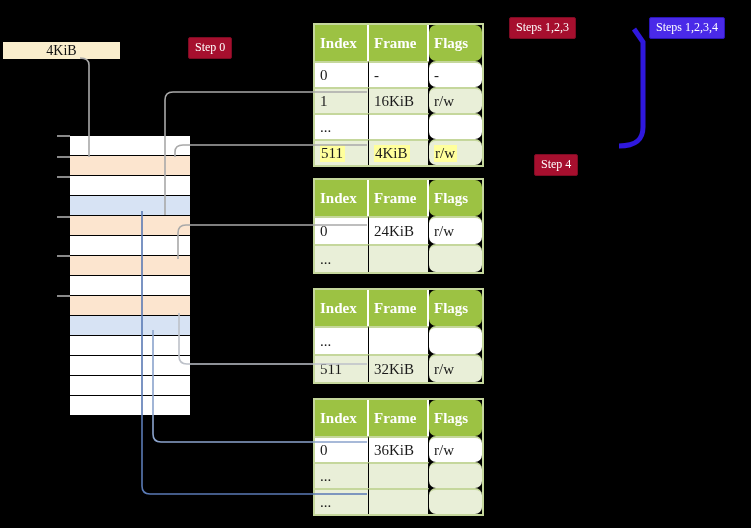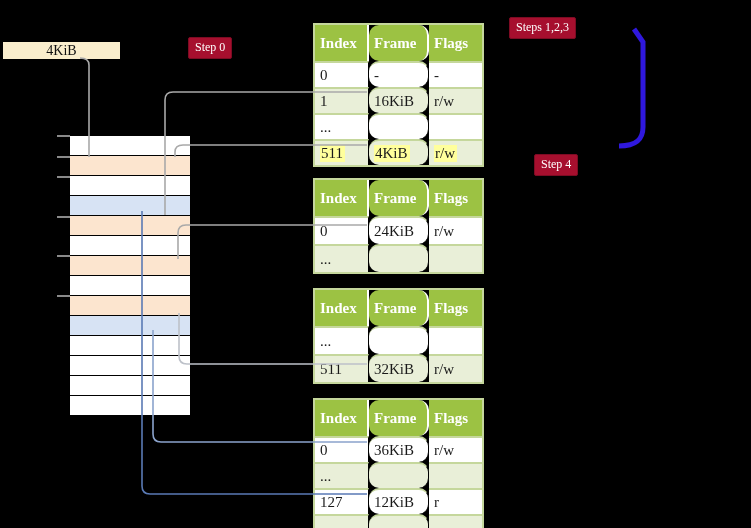--- a/index.html
+++ b/index.html
@@ -68,42 +68,43 @@
   table.ptable th:last-child{border-right:none;}
   table.ptable td{
     height:26px;background:#fff;color:#1a1a1a;
     border-right:1px solid #000;border-top:2px solid var(--table-border-green);
   }
   #pt2 table.ptable td, #pt3 table.ptable td{height:28px;}
   table.ptable tr td:last-child{border-right:none;}
   table.ptable tr:first-child td{border-top:2px solid var(--table-border-green);}
   table.ptable tr.shaded td{background:var(--table-row-green);}
   table.ptable th:nth-child(1), table.ptable td:nth-child(1){width:54px;}
-  table.ptable th:nth-child(2), table.ptable td:nth-child(2){width:60px;border-radius:10px;}
-  table.ptable th:nth-child(3), table.ptable td:nth-child(3){width:53px;}
+  table.ptable th:nth-child(2), table.ptable td:nth-child(2){width:60px;}
+  table.ptable th:nth-child(3), table.ptable td:nth-child(3){width:53px;border-radius:7px;}
   .hl{background:var(--highlight-yellow);padding:0 2px 1px 1px;}
   
   #connectors{position:absolute;left:0;top:0;width:751px;height:528px;pointer-events:none;}
   .c-gray{stroke:var(--arrow-gray);}
   .c-silver{stroke:var(--arrow-silver);}
   .c-slate{stroke:var(--arrow-slate);}
   .c-blue{stroke:var(--arrow-blue);}
   .c-big{stroke:var(--big-arrow-blue);}
   #connectors path{fill:none;stroke-width:1.6px;}
   #connectors path.thick{stroke-width:5px;}
 </style>
 </head>
 <body>
 
 <div id="canvas">
 
   <div class="page-label">4KiB</div>
 
   <div class="badge red" id="badge-step0">Step 0</div>
   <div class="badge red" id="badge-steps123">Steps 1,2,3</div>
+  <div class="badge blue" id="badge-steps1234">Steps 1,2,3,4</div>
   <div class="badge red" id="badge-step4">Step 4</div>
 
   <div id="memory-stack">
       <div class="mem-row white"></div>
       <div class="mem-row peach"></div>
       <div class="mem-row white"></div>
       <div class="mem-row blue"></div>
       <div class="mem-row peach"></div>
       <div class="mem-row white"></div>
       <div class="mem-row peach"></div>
@@ -214,25 +215,20 @@
         <tbody>
           <tr>
             <td><span>0</span></td>
             <td><span>36KiB</span></td>
             <td><span>r/w</span></td>
           </tr>
           <tr class="shaded">
             <td><span>...</span></td>
             <td></td>
             <td></td>
-          </tr>
-          <tr>
-            <td><span>127</span></td>
-            <td><span>12KiB</span></td>
-            <td><span>r</span></td>
           </tr>
           <tr class="shaded">
             <td><span>...</span></td>
             <td></td>
             <td></td>
           </tr>
         </tbody>
       </table>
     </div>
 

